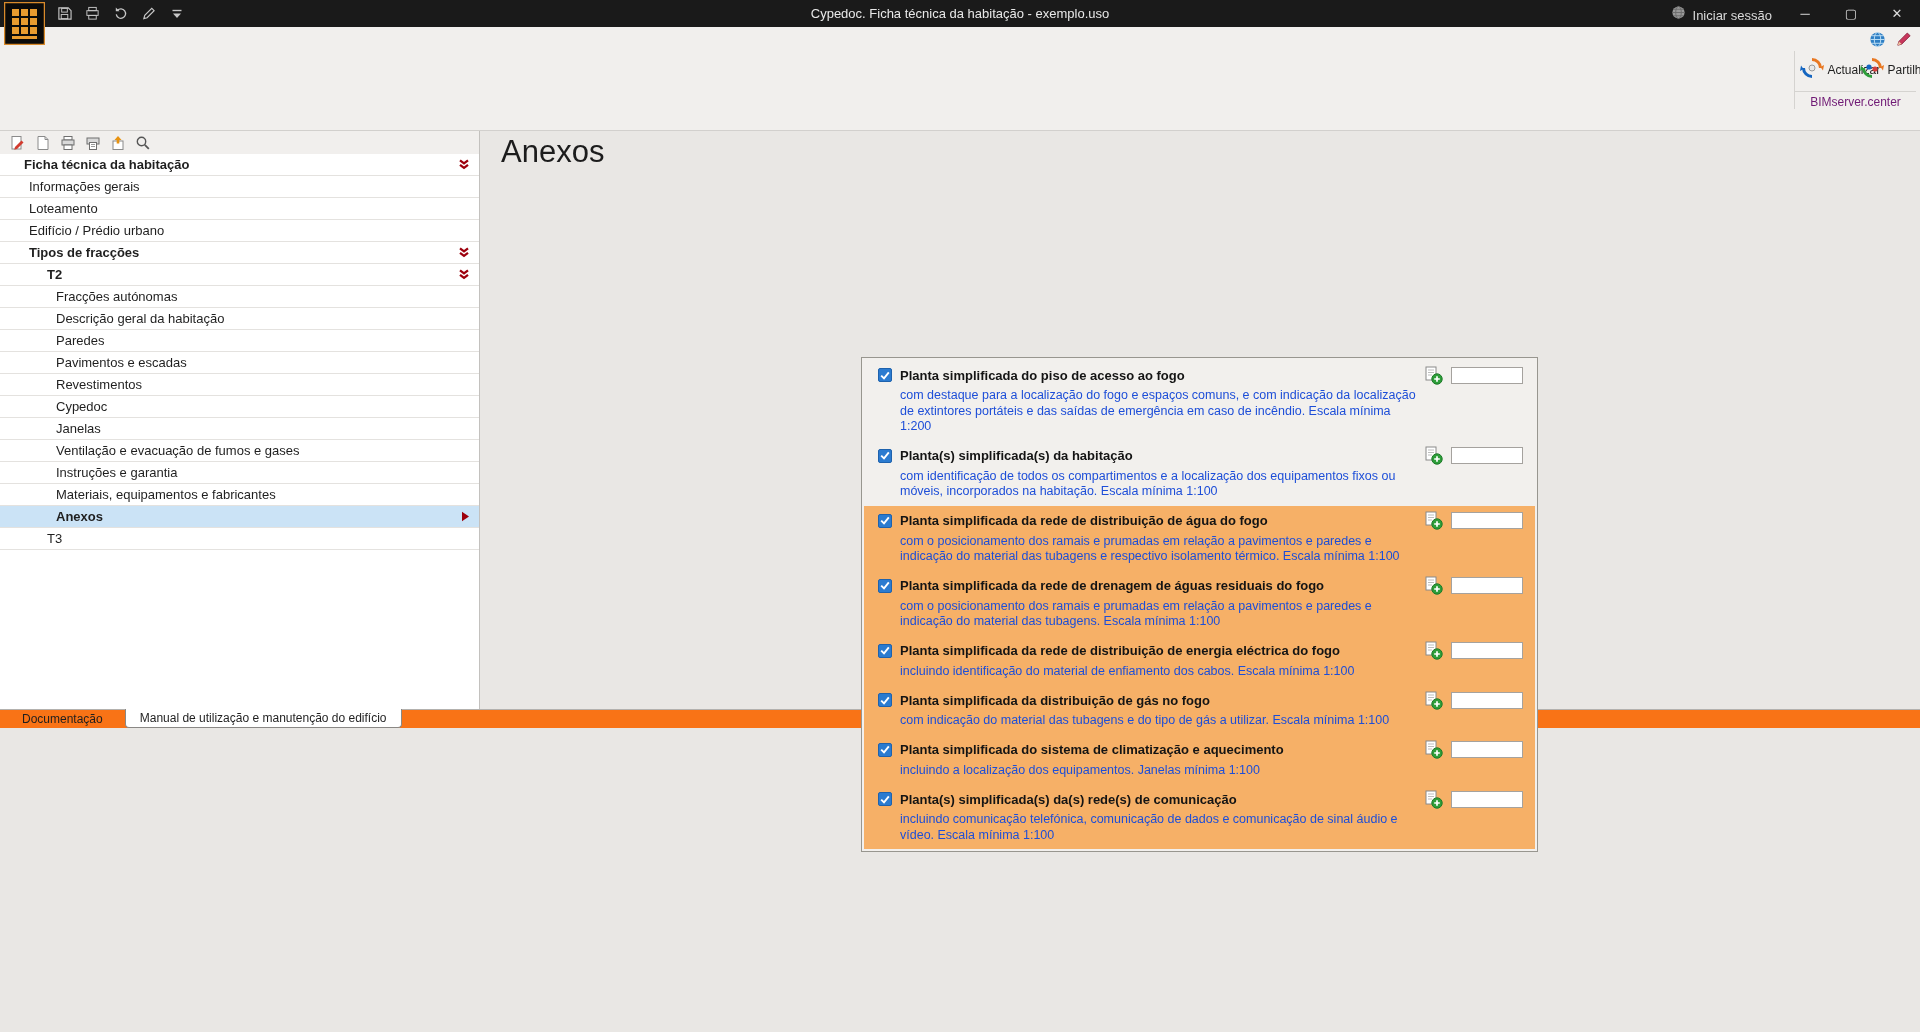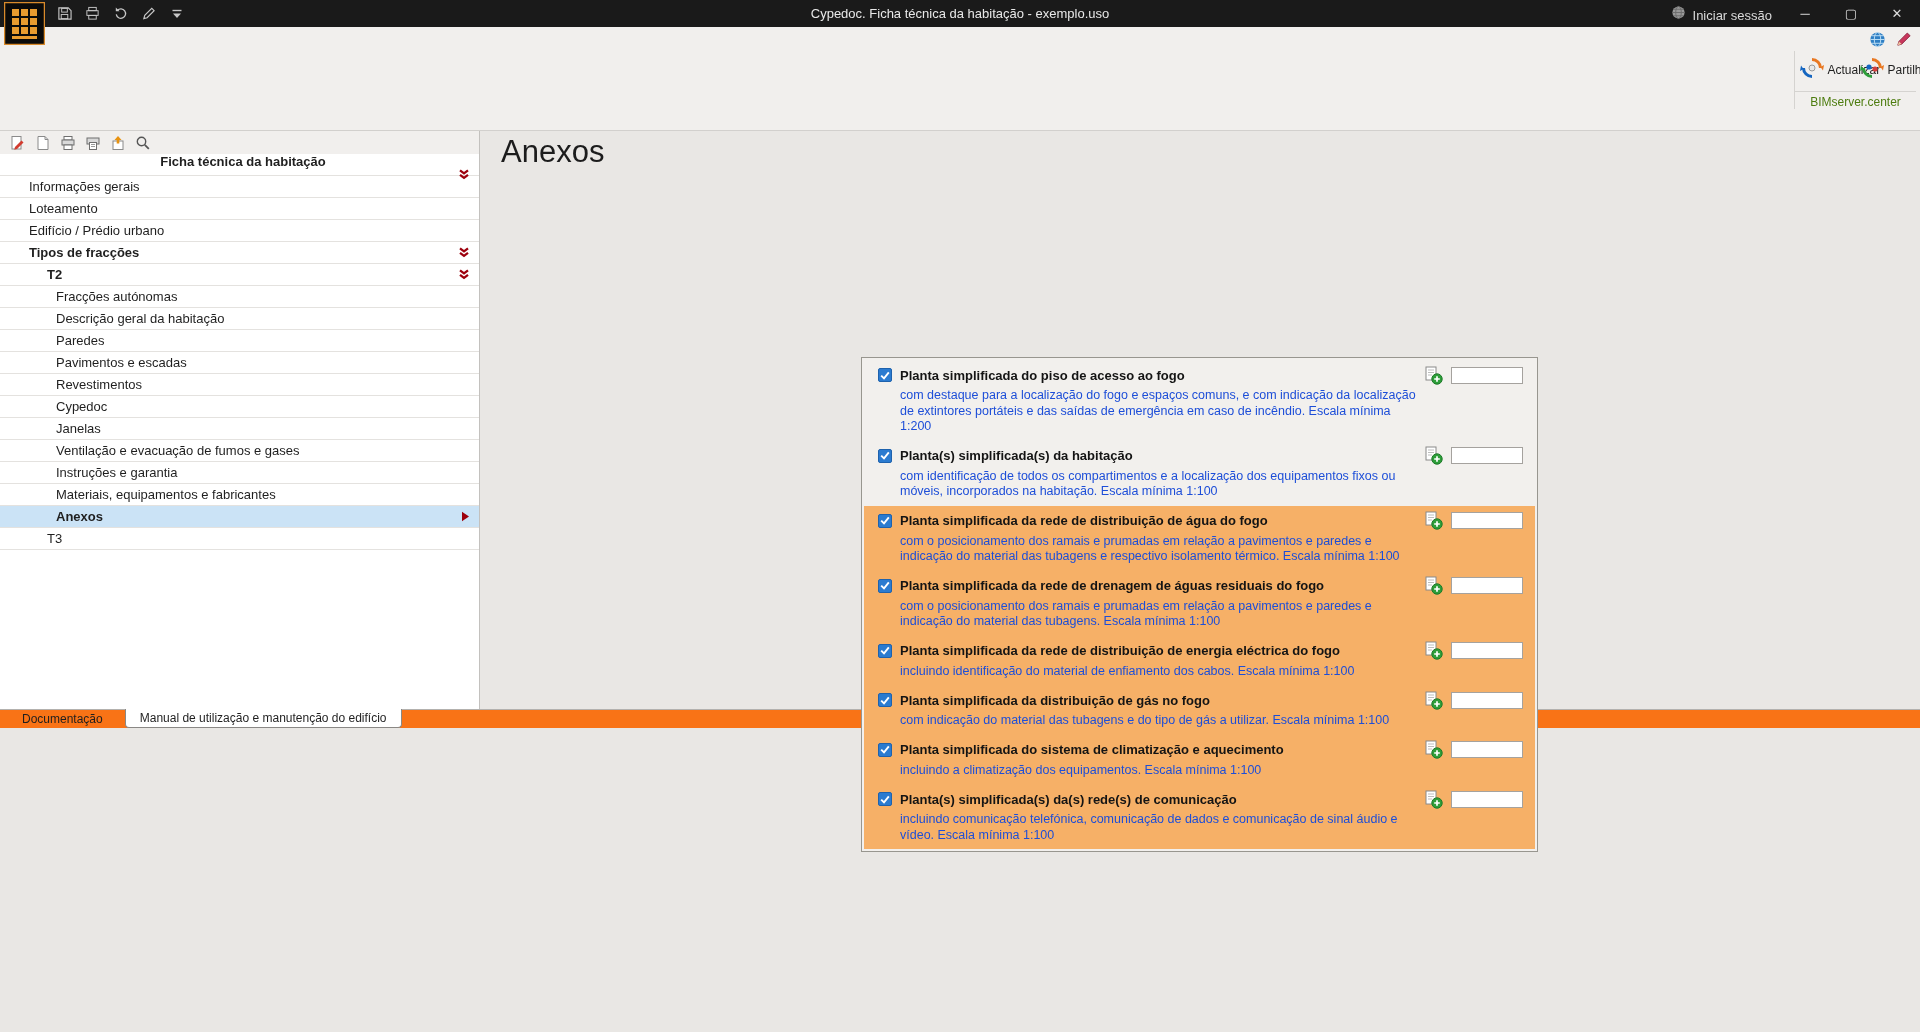--- a/index.html
+++ b/index.html
@@ -18,32 +18,32 @@
   .login { display:flex; align-items:flex-end; gap:7px; font-size:13px; color:#d9d9d9; margin-right:10px; cursor:pointer; }
   .winbtn { width:46px; height:27px; display:flex; align-items:center; justify-content:center; font-size:13px; color:#dcdcdc; cursor:pointer; }
 
   
   .ribbon { height:103px; background:#f1efed; border-bottom:1px solid #d2d0cd; position:relative; flex:0 0 104px; }
   .ribbon-mini { position:absolute; top:3px; right:7px; display:flex; gap:7px; }
   .mini-icon { width:19px; height:19px; display:inline-flex; align-items:center; justify-content:center; cursor:pointer; }
   .bim-group { position:absolute; right:4px; top:24px; width:122px; border-left:1px solid #d5d3d0; padding-top:2px; }
   .bim-buttons { display:flex; justify-content:center; gap:6px; }
   .bim-btn { width:54px; display:flex; align-items:center; gap:3px; font-size:12px; color:#1f1f1f; cursor:pointer; padding:2px 0; }
-  .bim-caption { margin-top:5px; border-top:1px solid #d5d3d0; text-align:center; font-size:12px; color:#4d7c0f; padding-top:3px; }
+  .bim-caption { margin-top:5px; border-top:1px solid #d5d3d0; text-align:center; font-size:12px; color:#701a75; padding-top:3px; }
 
   
   .content { flex:1 1 auto; display:flex; height:882px; }
 
   
   .sidebar { width:480px; flex:0 0 480px; background:#ffffff; border-right:1px solid #c3c1be; display:flex; flex-direction:column; }
   .sidebar-toolbar { height:23px; flex:0 0 23px; background:#f1efed; display:flex; align-items:center; gap:7px; padding-left:9px; }
   .st-icon { width:18px; height:18px; display:inline-flex; align-items:center; justify-content:center; cursor:pointer; }
   .tree { flex:1; overflow:hidden; }
   .tree-item { height:22px; display:flex; align-items:center; border-bottom:1px solid #e4e2df; font-size:13px; color:#1f1f1f; padding-right:9px; cursor:pointer; }
-  .tree-item.lv0 { padding-left:16px; font-weight:bold;flex-direction:column; }
+  .tree-item.lv0 { padding-left:24px; font-weight:bold; }
   .tree-item.lv1 { padding-left:29px; }
   .tree-item.lv2 { padding-left:47px; }
   .tree-item.lv3 { padding-left:56px; }
   .tree-item.bold { font-weight:bold; }
   .tree-item.selected { background:#cbe3f6; }
   .tree-arrow { margin-left:auto; display:inline-flex; align-items:center; }
 
   
   .main { flex:1; background:#e9e7e4; position:relative; }
   .main-title { position:absolute; left:21px; top:3px; font-size:31px; font-weight:400; color:#1c1c1c; }
@@ -462,21 +462,21 @@
       <span class="add-doc">
         <svg width="20" height="19" viewBox="0 0 20 19">
           <rect x="3" y="1" width="10" height="13" fill="#fff" stroke="#8a8a8a"></rect>
           <path d="M5 4h6M5 6.5h6M5 9h4" stroke="#bdbdbd"></path>
           <circle cx="14" cy="13" r="5.2" fill="#2e9e3a" stroke="#1d7a28"></circle>
           <path d="M14 10.2v5.6M11.2 13h5.6" stroke="#fff" stroke-width="1.7"></path>
         </svg>
       </span>
       <input class="annex-input" type="text" style="">
     </div>
-    <div class="annex-desc">incluindo a climatização dos equipamentos. Escala mínima 1:100</div>
+    <div class="annex-desc">incluindo a localização dos equipamentos. Janelas mínima 1:100</div>
   </div>
             <div class="annex highlight">
     <div class="annex-head">
       <span class="checkbox">
         <svg width="10" height="9" viewBox="0 0 10 9">
                     <path d="M1.2 4.6l2.8 2.8 4.8-6" fill="none" stroke="#fff" stroke-width="1.9"></path>
                   </svg>
       </span>
       <span class="annex-title">Planta(s) simplificada(s) da(s) rede(s) de comunicação</span>
       <span class="add-doc">

